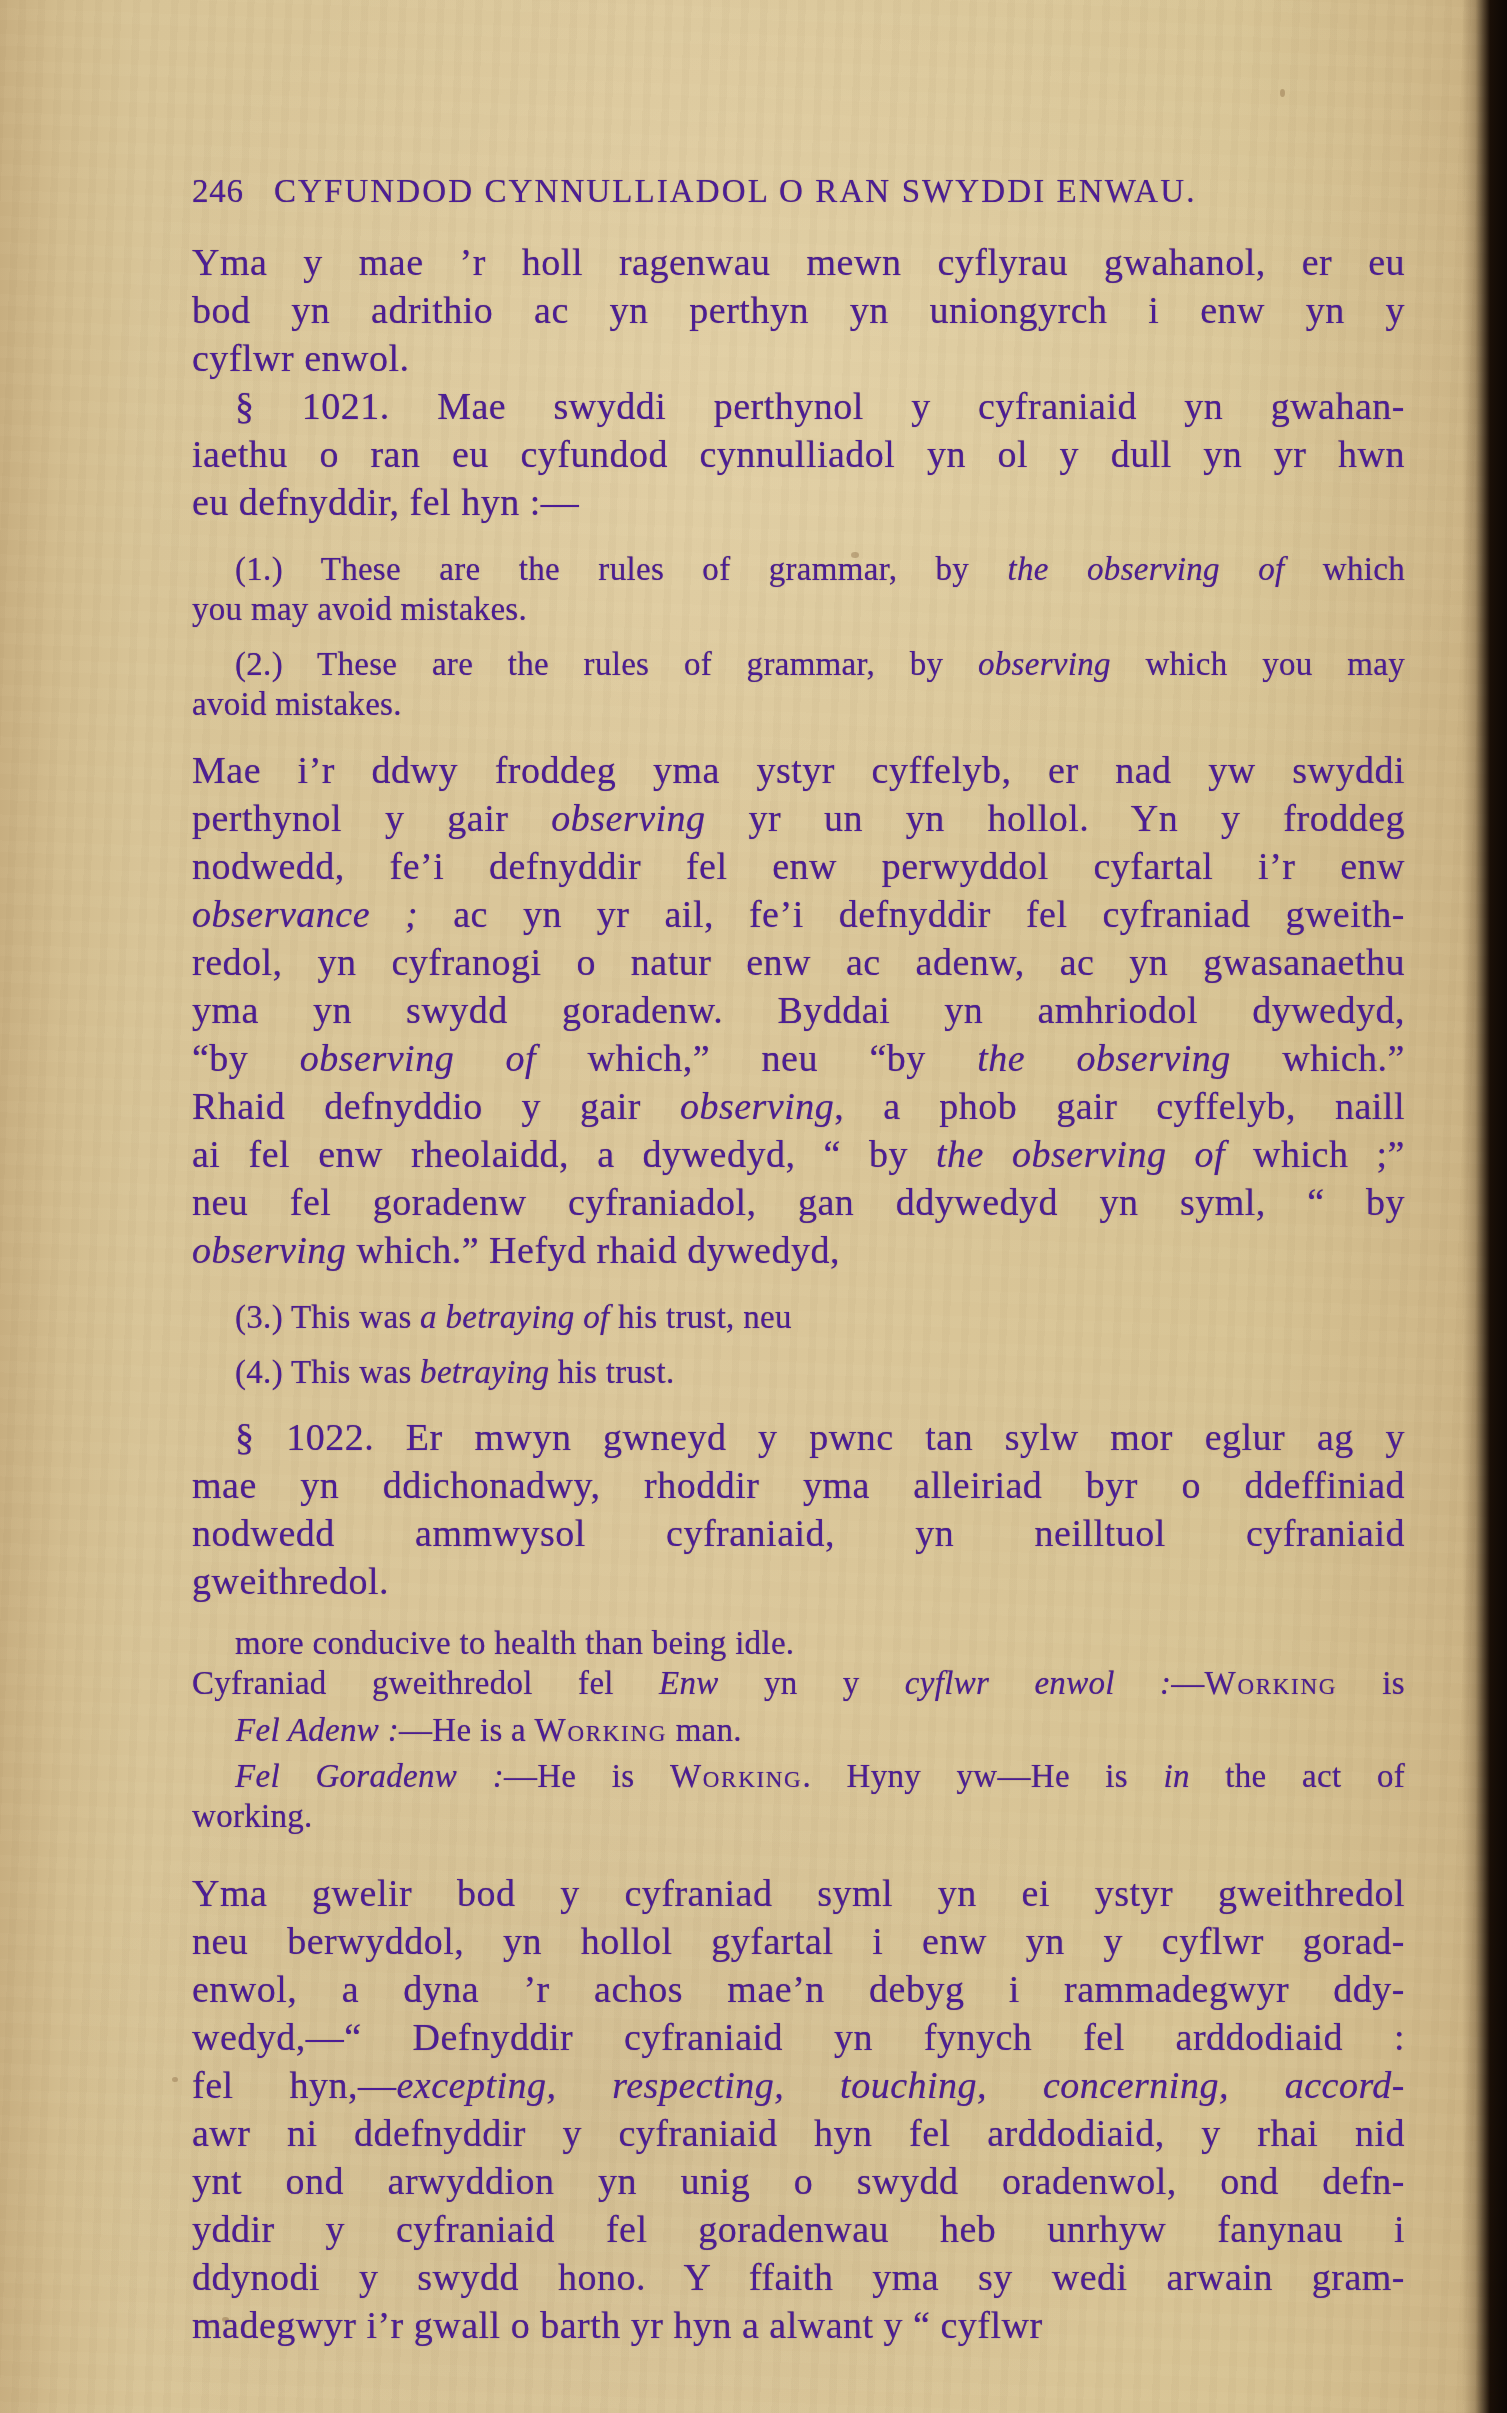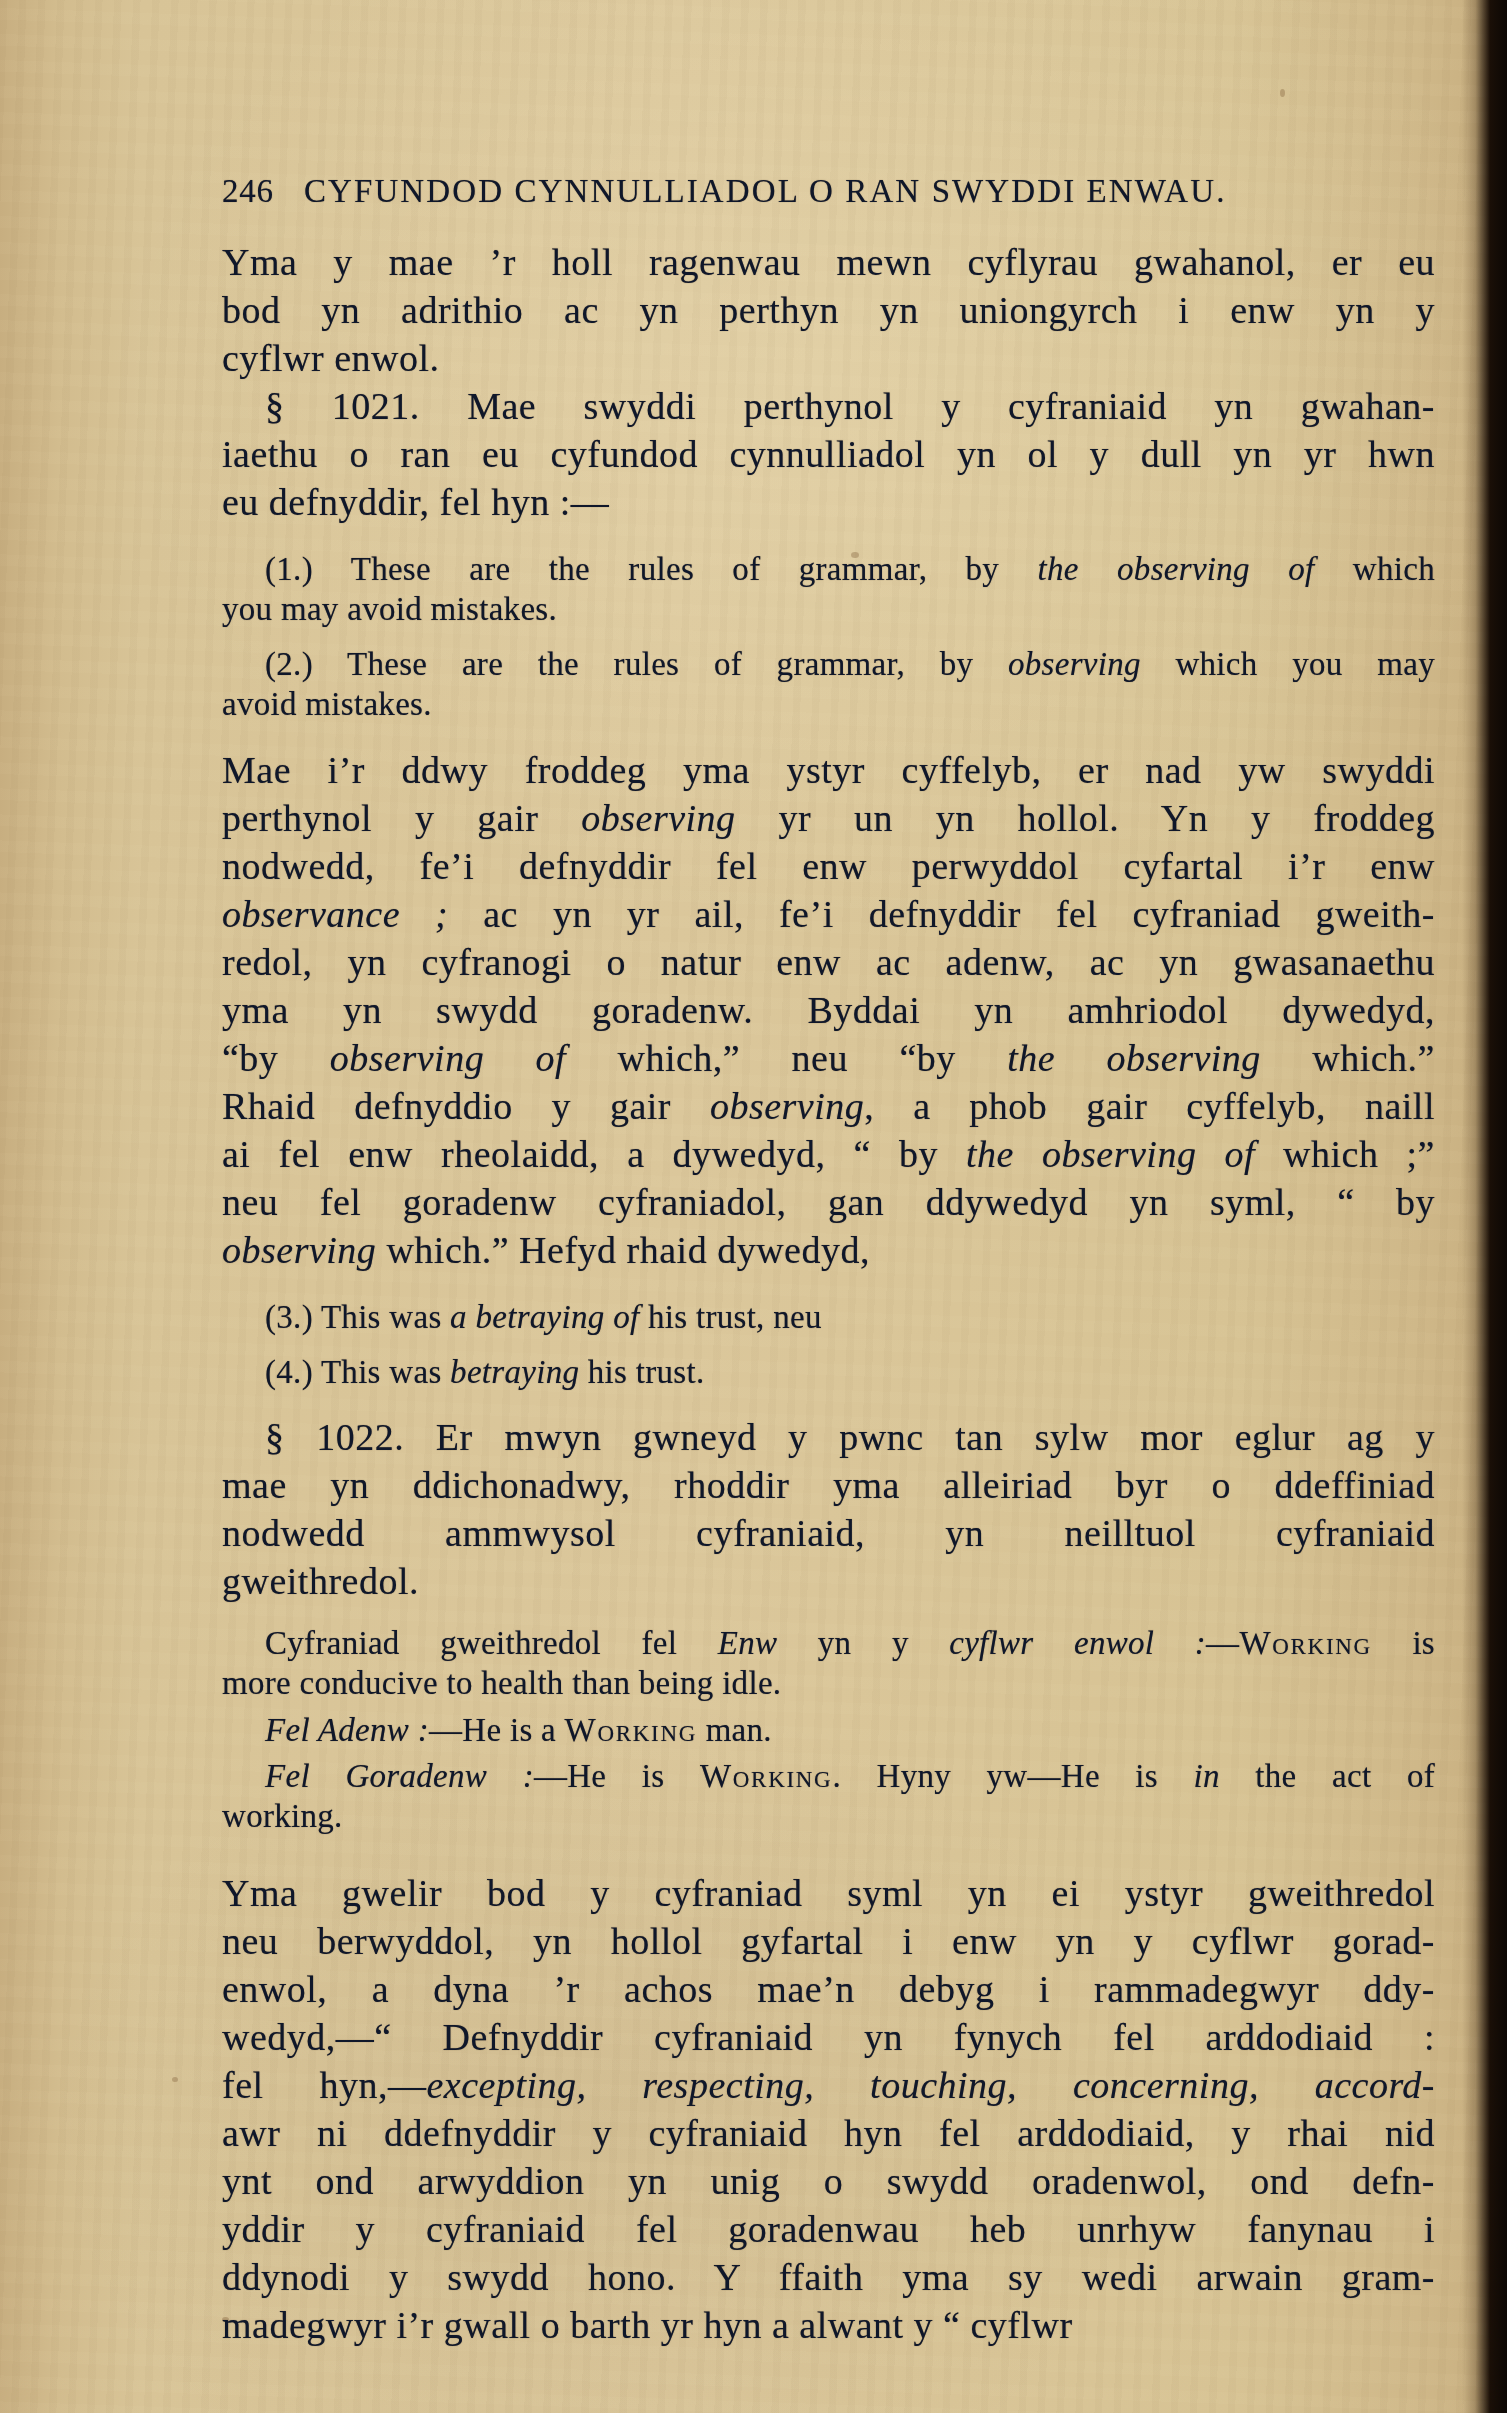--- a/index.html
+++ b/index.html
@@ -21,22 +21,22 @@
     background:
       repeating-linear-gradient(92deg, rgba(105,78,42,.030) 0 7.5px, rgba(0,0,0,0) 7.5px 19px),
       repeating-linear-gradient(2deg, rgba(255,240,200,.035) 0 11.6px, rgba(0,0,0,0) 11.6px 26px);
   }
   .edge-right{
     position:absolute;top:0;bottom:0;right:0;width:45px;
     background:linear-gradient(to right, rgba(30,18,8,0) 0px, rgba(62,40,18,.28) 13.3px, #1a0f07 28px, #0c0704 45px);
   }
   .speck{position:absolute;border-radius:50%;background:rgba(110,74,36,.30);}
   .text-column{
-    position:absolute;left:222px;top:170px;width:1213px;
-    color:#0f172a;
+    position:absolute;left:192px;top:170px;width:1213px;
+    color:#4c1d95;
     text-shadow:0 0 1px rgba(43,26,13,.55);
   }
   .running-head{
     font-size:33px;line-height:43px;white-space:nowrap;
   }
   .running-head .num{letter-spacing:0.8px;margin-right:30px;}
   .running-head .title{letter-spacing:2.1px;}
   .p{margin:0;}
   .ln{text-align:left;letter-spacing:0.5px;}
   .ln.j{text-align:justify;text-align-last:justify;text-justify:inter-word;}
@@ -107,22 +107,22 @@
     <div class="p p-example ind">
       <div class="ln"><span>(4.) This was </span><span class="i">betraying</span><span> his trust.</span></div>
     </div>
     <div class="p p-body ind">
       <div class="ln j"><span>§ 1022. Er mwyn gwneyd y pwnc tan sylw mor eglur ag y</span></div>
       <div class="ln j"><span>mae yn ddichonadwy, rhoddir yma alleiriad byr o ddeffiniad</span></div>
       <div class="ln j"><span>nodwedd ammwysol cyfraniaid, yn neilltuol cyfraniaid</span></div>
       <div class="ln"><span>gweithredol.</span></div>
     </div>
     <div class="p p-note ind">
+      <div class="ln"><span>more conducive to health than being idle.</span></div>
       <div class="ln j"><span>Cyfraniad gweithredol fel </span><span class="i">Enw</span><span> yn y </span><span class="i">cyflwr enwol :</span><span>—</span><span class="sc">Working</span><span> is</span></div>
-      <div class="ln"><span>more conducive to health than being idle.</span></div>
     </div>
     <div class="p p-note ind">
       <div class="ln"><span class="i">Fel Adenw :</span><span>—He is a </span><span class="sc">Working</span><span> man.</span></div>
     </div>
     <div class="p p-note ind">
       <div class="ln j"><span class="i">Fel Goradenw :</span><span>—He is </span><span class="sc">Working</span><span>.  Hyny yw—He is </span><span class="i">in</span><span> the act of</span></div>
       <div class="ln"><span>working.</span></div>
     </div>
     <div class="p p-body">
       <div class="ln j"><span>Yma gwelir bod y cyfraniad syml yn ei ystyr gweithredol</span></div>

